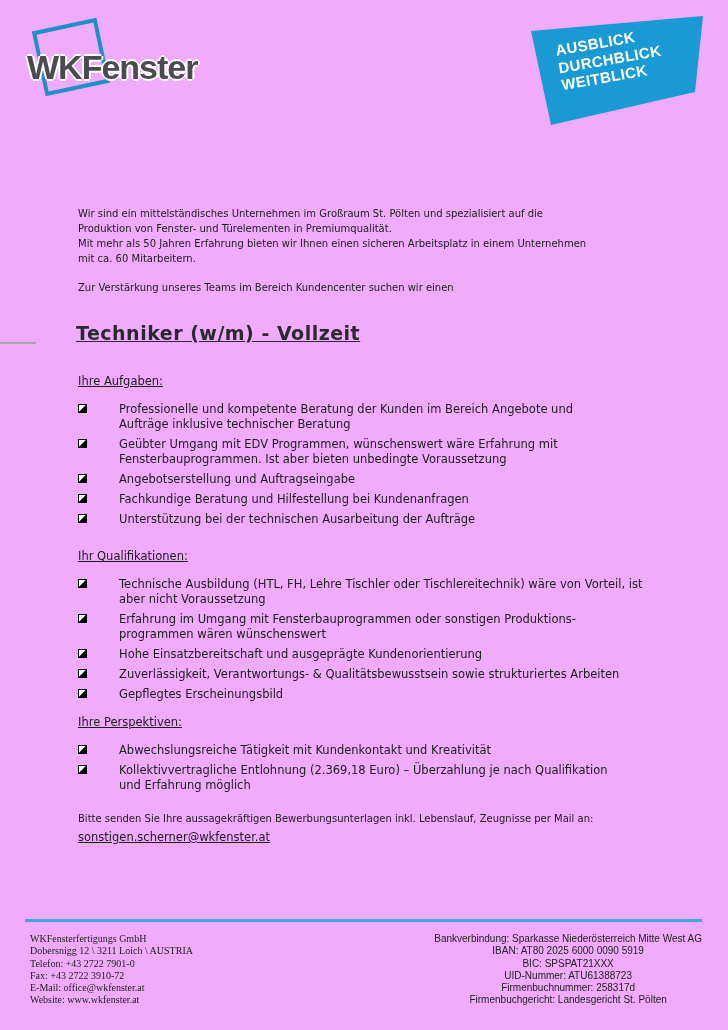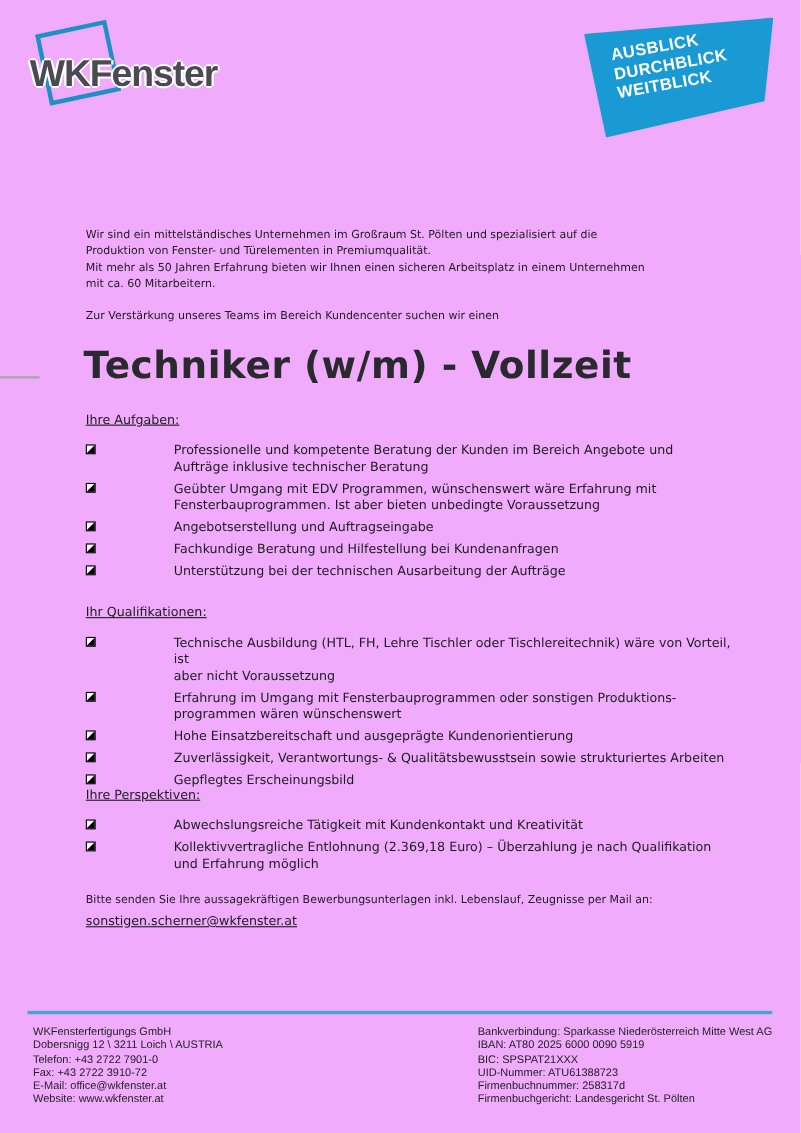--- a/index.html
+++ b/index.html
@@ -33,52 +33,52 @@
     font-family:"Liberation Sans", sans-serif; font-weight:bold;
     font-size:15px; line-height:17.5px; letter-spacing:0.4px; white-space:nowrap;
   }
 
   
   .bodytext { font-size:10px; line-height:15px; white-space:pre-line; }
   .intro   { position:absolute; left:78px; top:206px; width:595px; }
   .lead-in { position:absolute; left:78px; top:280px; width:595px; }
 
   .title {
-    position:absolute; left:76px; top:315px; font-size:34px; line-height:36px;
-    color:#2a2a2e; letter-spacing:0.5px;
+    position:absolute; left:76px; top:315px; font-size:19px; line-height:36px;
+    color:#2a2a2e; letter-spacing:0.5px;text-decoration:underline;
   }
   .fold-mark { position:absolute; left:0; top:342px; width:36px; height:2px; background:#a6a6a6; }
 
   .section { position:absolute; left:78px; width:600px; }
   .sec-aufgaben    { top:374px; }
   .sec-qualifikationen { top:549px; }
   .sec-perspektiven    { top:715px; }
   .section-heading {
     font-size:11.5px; line-height:15px; text-decoration:underline; margin-bottom:13px;
   }
-  .item { display:flex; align-items:flex-start; margin-bottom:5px;gap:39px; }
+  .item { display:flex; align-items:flex-start; margin-bottom:5px; }
   .bullet {
     flex:0 0 auto; width:9px; height:9px; margin-top:2px;
     border:1px solid #000;
     background:linear-gradient(135deg, #ffffff 45%, #000000 52%);
   }
   .item-text { margin-left:32px; font-size:11.5px; line-height:15px; white-space:pre-line; width:560px; }
 
   .closing { position:absolute; left:78px; top:811px; width:600px; }
   .closing-line { font-size:10px; line-height:15px; }
   .email-link { font-size:11.5px; line-height:15px; text-decoration:underline; color:#1c1c1c; display:inline-block; }
 
   
   .footer-rule { position:absolute; left:25px; top:919px; width:677px; height:3px; background:#41a8d3; }
   .footer-left {
     position:absolute; left:30px; top:933px;
-    font-family:Liberation Sans, sans-serif; font-size:10px; line-height:12.3px; color:#222;
+    font-family:Liberation Serif, serif; font-size:10px; line-height:12.3px; color:#222;
   }
   .footer-right {
-    position:absolute; right:26px; top:933px; text-align:left;
+    position:absolute; right:26px; top:933px; text-align:center;
     font-family:"Liberation Sans", sans-serif; font-size:10px; line-height:12.3px; color:#222;
   }
 </style>
 </head>
 <body>
 
 <div class="page">
 
   <div class="logo-frame"></div>
   <div class="logo-text">WKFenster</div>

